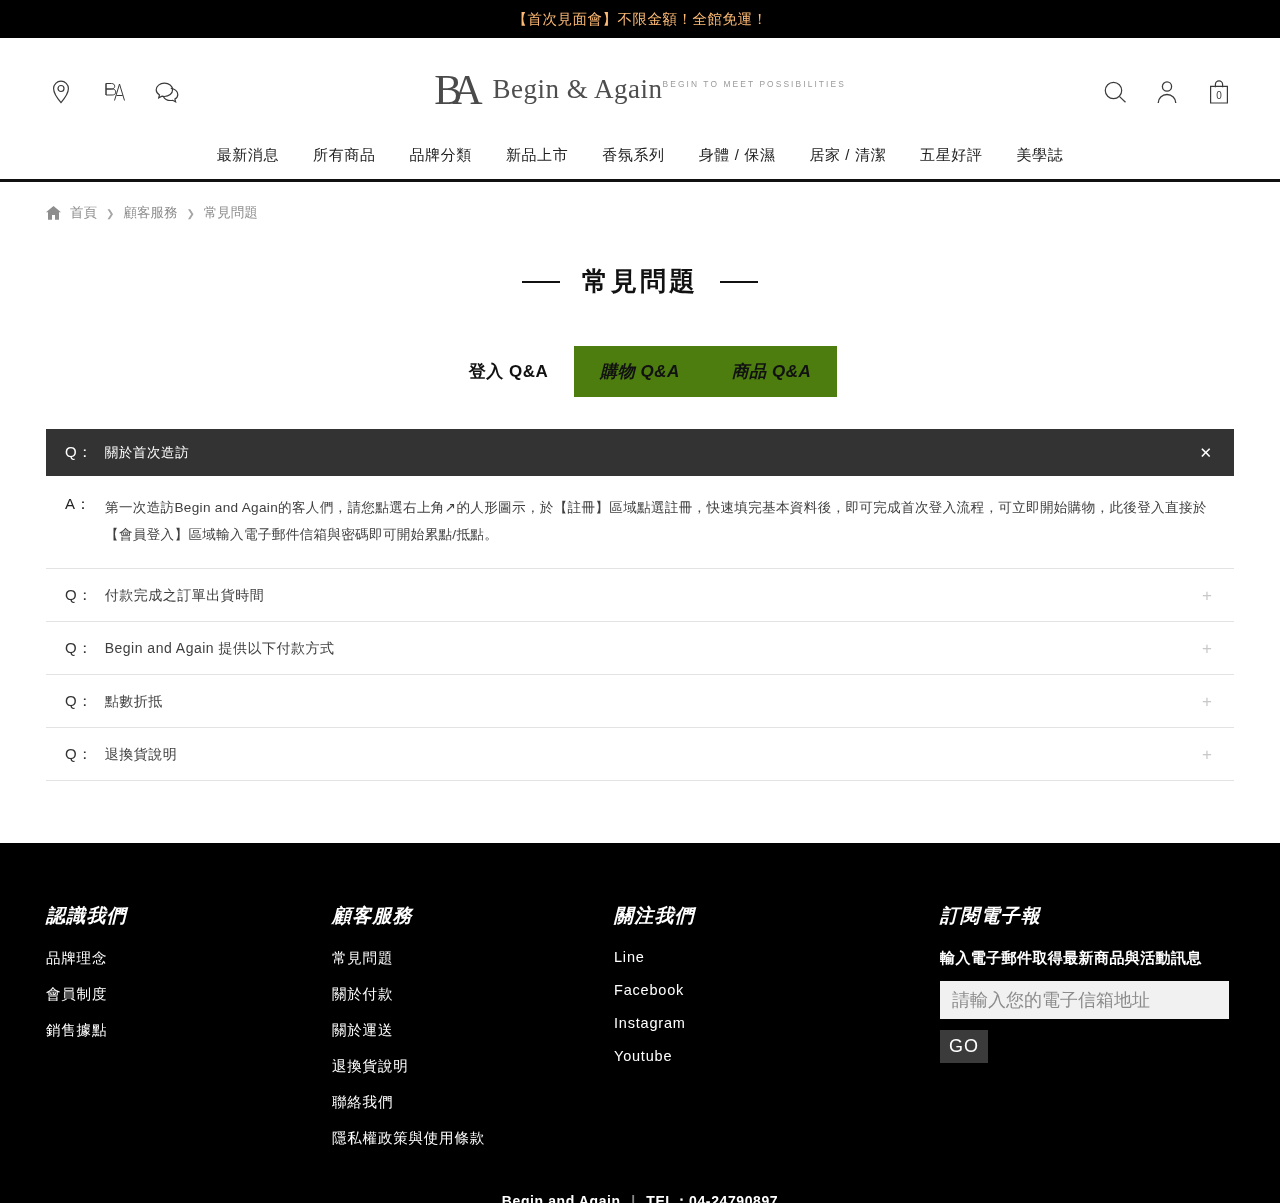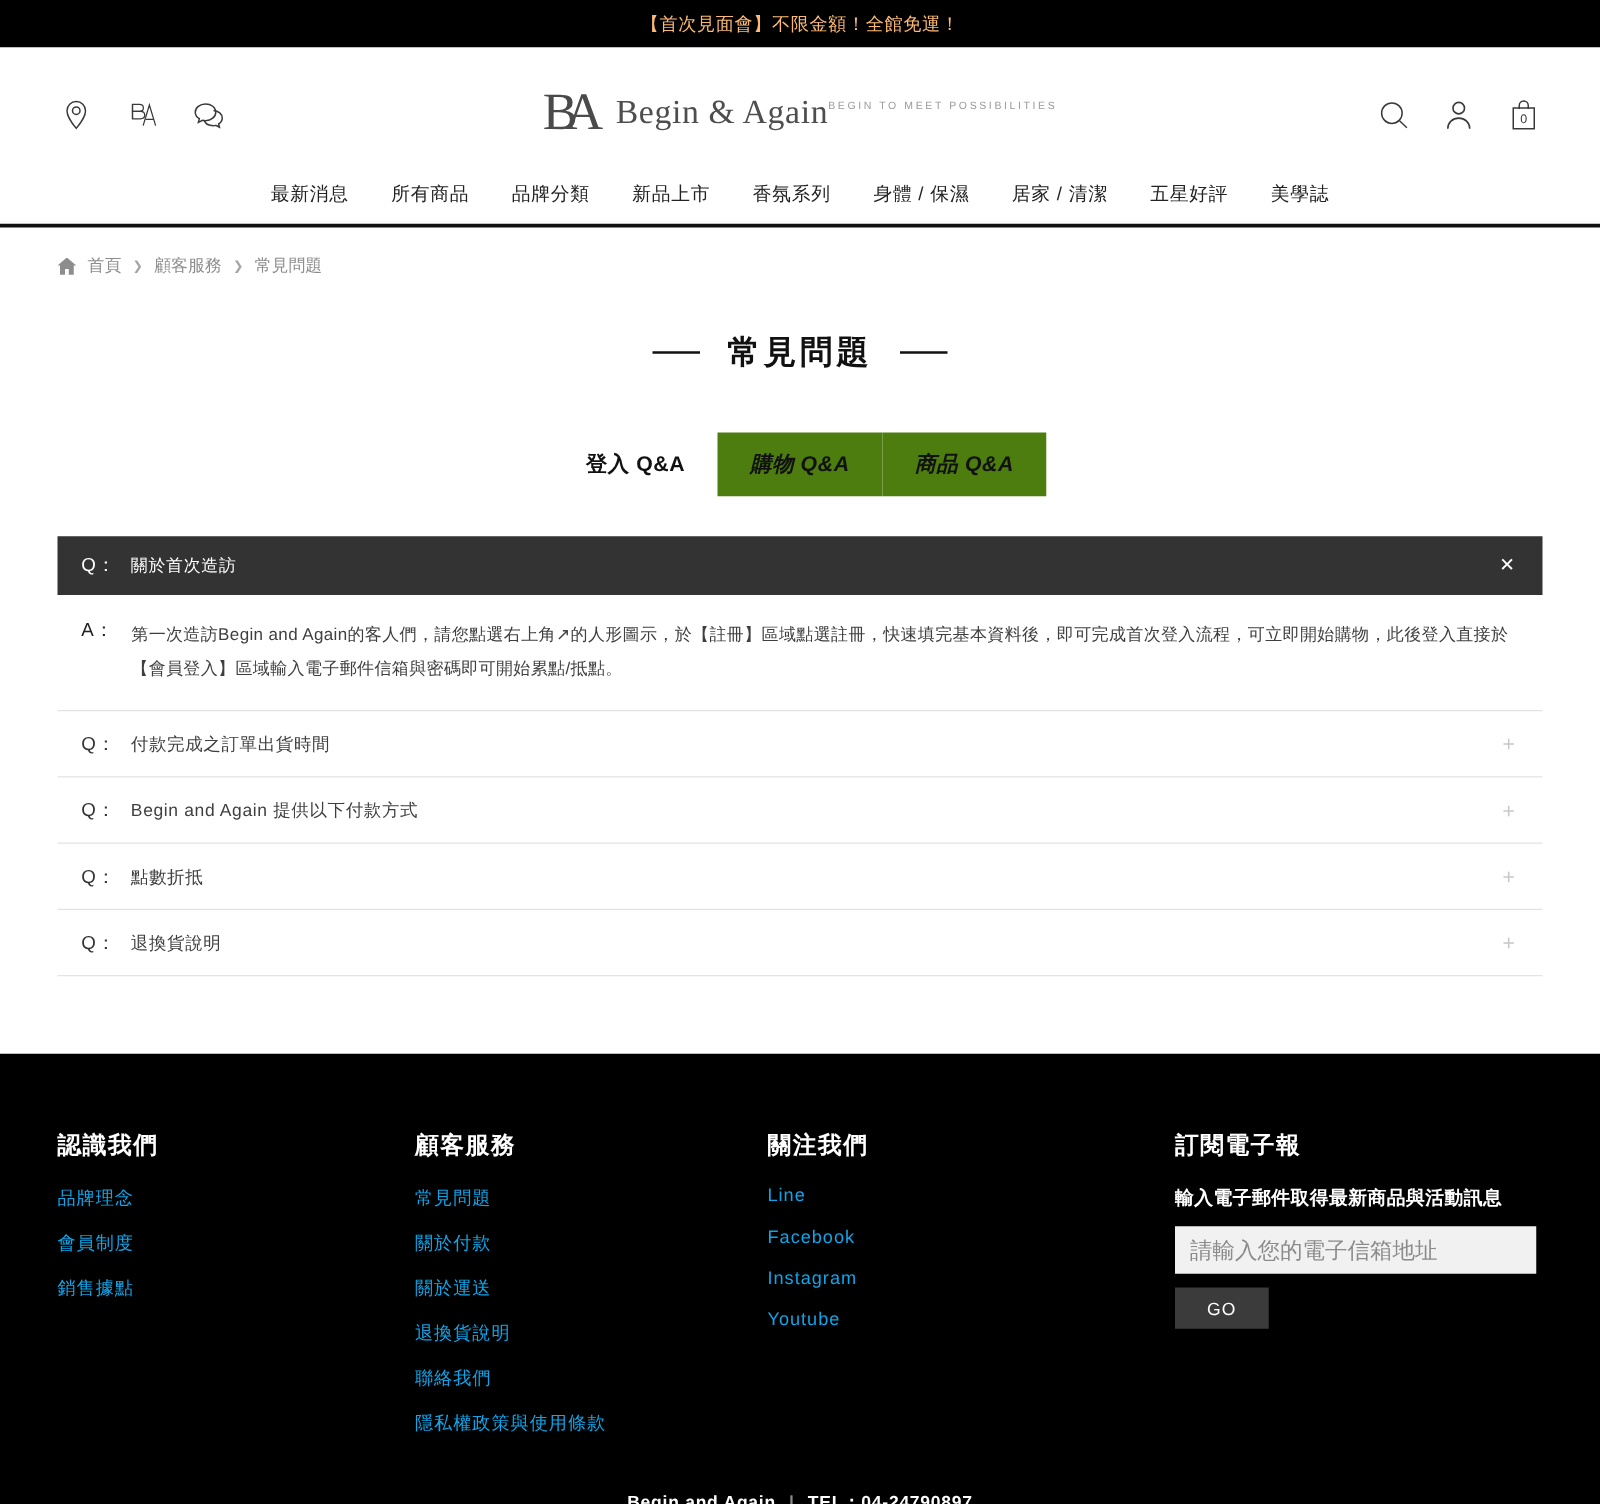--- a/index.html
+++ b/index.html
@@ -240,25 +240,26 @@
   .fcol-1 { width: 286px; }
   .fcol-2 { width: 282px; }
   .fcol-3 { width: 326px; }
   .fcol-4 { width: 290px; }
   .fcol-title {
     font-size: 19px;
     font-weight: bold;
     color: #ffffff;
     letter-spacing: 1.2px;
     margin-bottom: 20px;
+    font-style: italic;
   }
   .flink {
     display: block;
     font-size: 14.5px;
-    color: #0ea5e9;
+    color: #ffffff;
     letter-spacing: .8px;
     margin-bottom: 17px;
     cursor: pointer;
   }
   .news-sub {
     font-size: 15px;
     font-weight: bold;
     color: #ffffff;
     letter-spacing: .4px;
     margin-bottom: 13px;
@@ -270,25 +271,25 @@
     border: none;
     outline: none;
     padding: 0 12px;
     font-size: 18px;
     color: #555;
     font-family: "Liberation Sans", sans-serif;
   }
   .news-input::placeholder { color: #8b8b8b; }
   .go-btn {
     margin-top: 11px;
-    width: 75px; height: 33px;
+    width: 48px; height: 33px;
     background: #3b3b3b;
     color: #ffffff;
     border: none;
-    font-size: 14px;
+    font-size: 18px;
     letter-spacing: 1px;
     cursor: pointer;
     font-family: "Liberation Sans", sans-serif;
   }
   .footer-bottom {
     text-align: center;
     padding: 28px 0 16px;
   }
   .fb-line1 {
     font-size: 14px;

